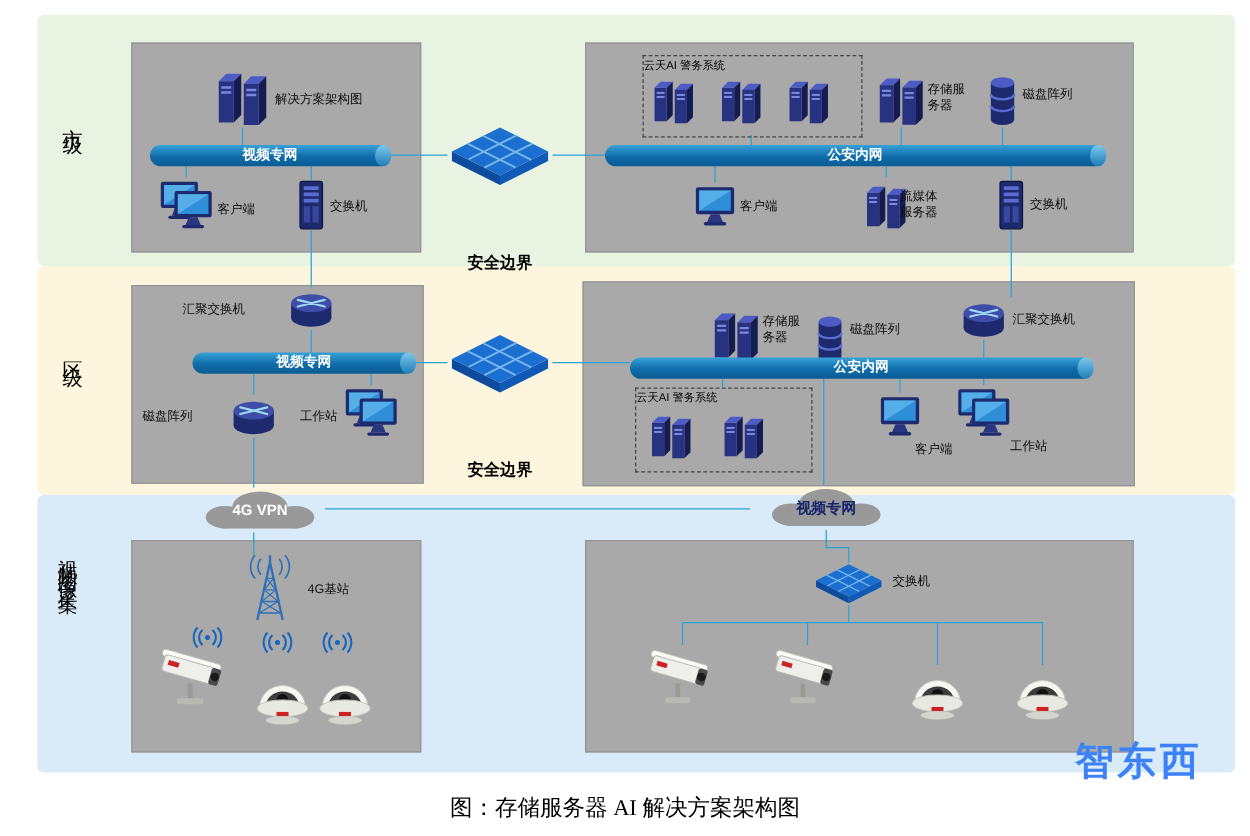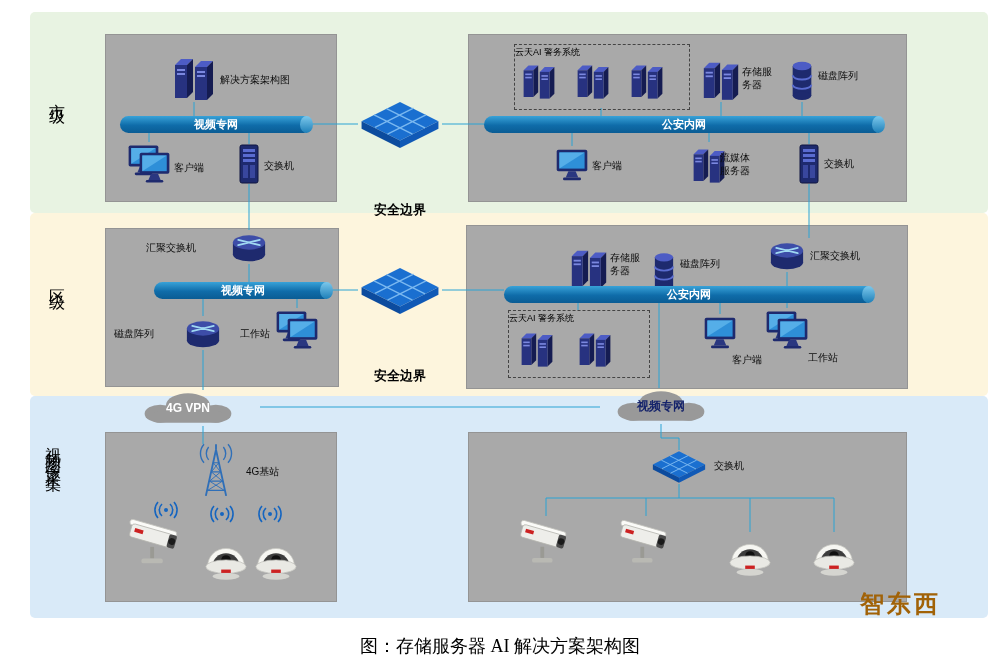--- a/index.html
+++ b/index.html
@@ -20,22 +20,22 @@
   .lbl{position:absolute;font-size:10px;color:#0d0d0d;z-index:5;line-height:1.25;}
   .wrap{width:33px;}
   .dashed{position:absolute;border:1px dashed #444;z-index:3;}
   .dlabel{position:absolute;top:1px;left:0;right:0;font-size:9px;color:#000;z-index:5;}
   .blabel{position:absolute;font-size:13px;font-weight:bold;color:#000;z-index:5;text-align:center;margin-top:45px;}
   .cloud{position:absolute;z-index:4;}
   .clabel{position:absolute;inset:0;display:flex;align-items:center;justify-content:center;
           font-size:12px;font-weight:bold;z-index:5;}
   .caption{position:absolute;left:0;right:0;top:634px;text-align:center;z-index:6;
            font-family:"Liberation Serif",serif;font-size:18px;color:#000;}
-  .watermark{position:absolute;left:860px;top:588px;z-index:6;color:#a16207;
-             font-size:24px;font-weight:bold;letter-spacing:3px;}
+  .watermark{position:absolute;left:860px;top:588px;z-index:6;color:#3b82f6;
+             font-size:31px;font-weight:bold;letter-spacing:3px;}
 </style>
 </head>
 <body>
 
 <svg width="0" height="0" style="position:absolute" aria-hidden="true">
 <defs>
   <symbol id="sym-server" viewBox="0 0 42 50">
     <g>
       <polygon points="2,13 8,7 20,7 14,13" fill="#4d5cc5"></polygon>
       <polygon points="14,13 20,7 20,40 14,46" fill="#151c52"></polygon>
@@ -279,21 +279,21 @@
     </svg>
   <svg class="icon" style="left:702px;top:314px;width:36px;height:38px;">
       <use href="#sym-monitor"></use>
     </svg>
   <div class="lbl" style="left:732px;top:354px;">客户端</div>
   <svg class="icon" style="left:764px;top:308px;width:46px;height:44px;">
       <use href="#sym-monitor2"></use>
     </svg>
   <div class="lbl" style="left:808px;top:352px;">工作站</div>
 
-  <div class="cloud" style="left:132px;top:390px;width:112px;height:36px;">
+  <div class="cloud" style="left:152px;top:390px;width:112px;height:36px;">
     <svg style="position:absolute;inset:0;width:100%;height:100%;">
         <use href="#sym-cloud"></use>
       </svg>
     <div class="clabel" style="color:#fff;">4G VPN</div>
   </div>
   <div class="cloud" style="left:600px;top:388px;width:122px;height:36px;">
     <svg style="position:absolute;inset:0;width:100%;height:100%;">
         <use href="#sym-cloud"></use>
       </svg>
     <div class="clabel" style="color:#16246b;">视频专网</div>

